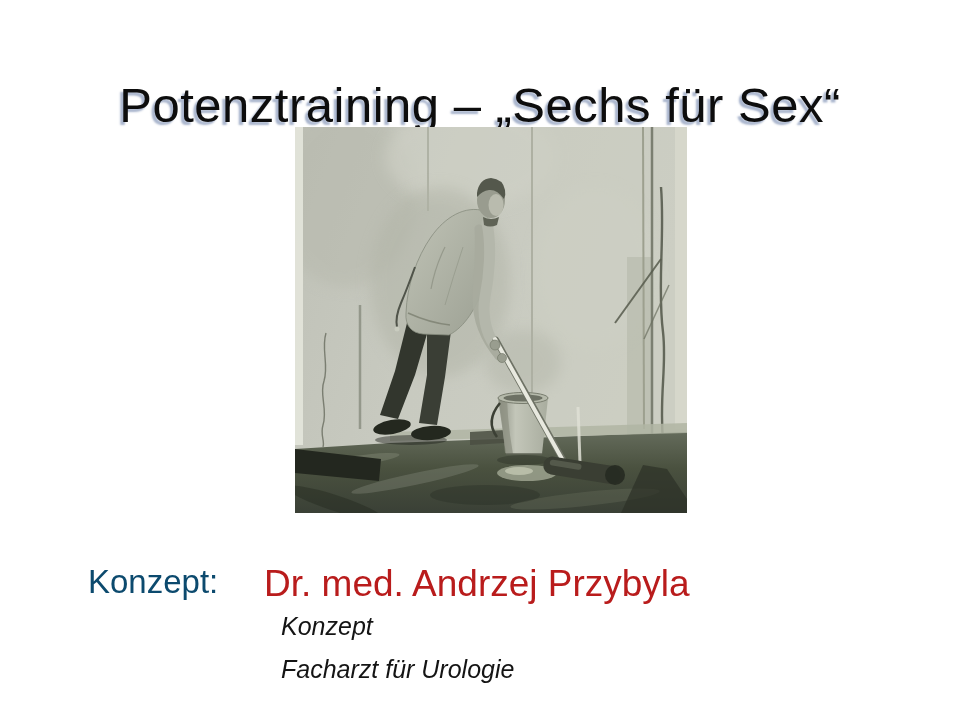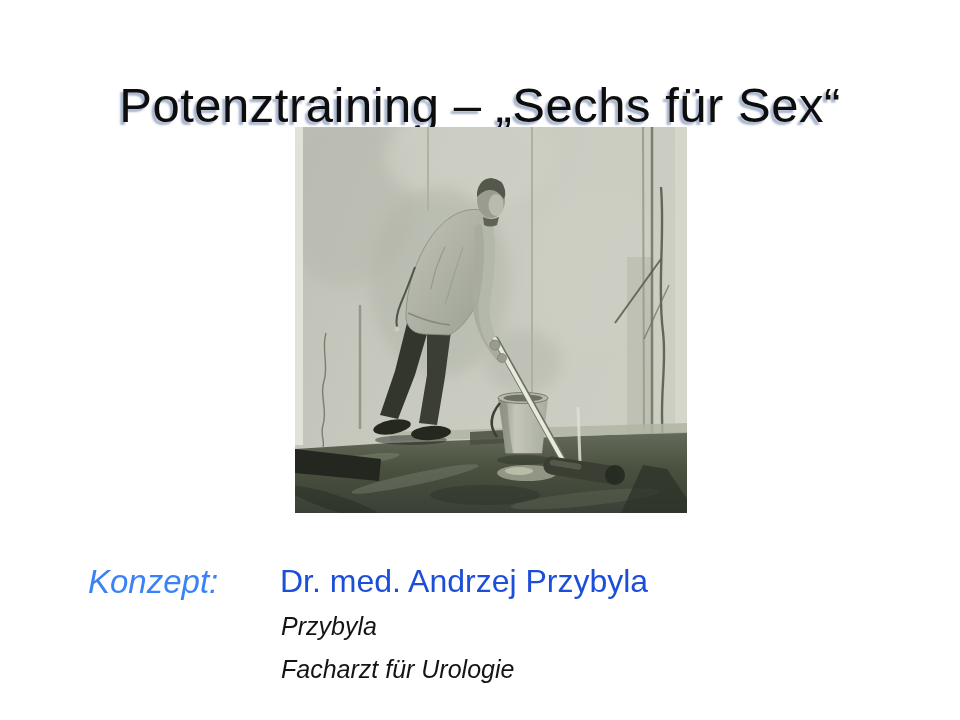--- a/index.html
+++ b/index.html
@@ -30,29 +30,28 @@
   .photo-frame {
     position: absolute;
     left: 295px; top: 127px;
     width: 392px; height: 386px;
   }
   .photo-frame svg { display: block; }
   .credit-label {
     position: absolute;
     left: 88px; top: 563px;
     font-size: 33px;
-    color: #3b82f6;
+    color: #0c4a6e;
     white-space: nowrap;
-    font-style: italic;
   }
   .credit-name {
     position: absolute;
-    left: 280px; top: 563px;
-    font-size: 32px;
-    color: #1d4ed8;
+    left: 264px; top: 563px;
+    font-size: 37px;
+    color: #b91c1c;
     white-space: nowrap;
   }
   .credit-role-1 {
     position: absolute;
     left: 281px; top: 612px;
     font-size: 25px;
     font-style: italic;
     color: #141414;
     white-space: nowrap;
   }
@@ -182,17 +181,17 @@
         <circle cx="200" cy="218" r="5" fill="#999d8f" stroke="#6f7365" stroke-width="0.6"></circle>
         <circle cx="207" cy="231" r="4.5" fill="#999d8f" stroke="#6f7365" stroke-width="0.6"></circle>
       </g>
     </svg>
   </div>
 
   <div class="credit-label">Konzept:</div>
 
   <div class="credit-name">Dr. med. Andrzej Przybyla</div>
 
-  <div class="credit-role-1">Przybyla</div>
+  <div class="credit-role-1">Konzept</div>
 
   <div class="credit-role-2">Facharzt für Urologie</div>
 
 </div>
 
 </body></html>

